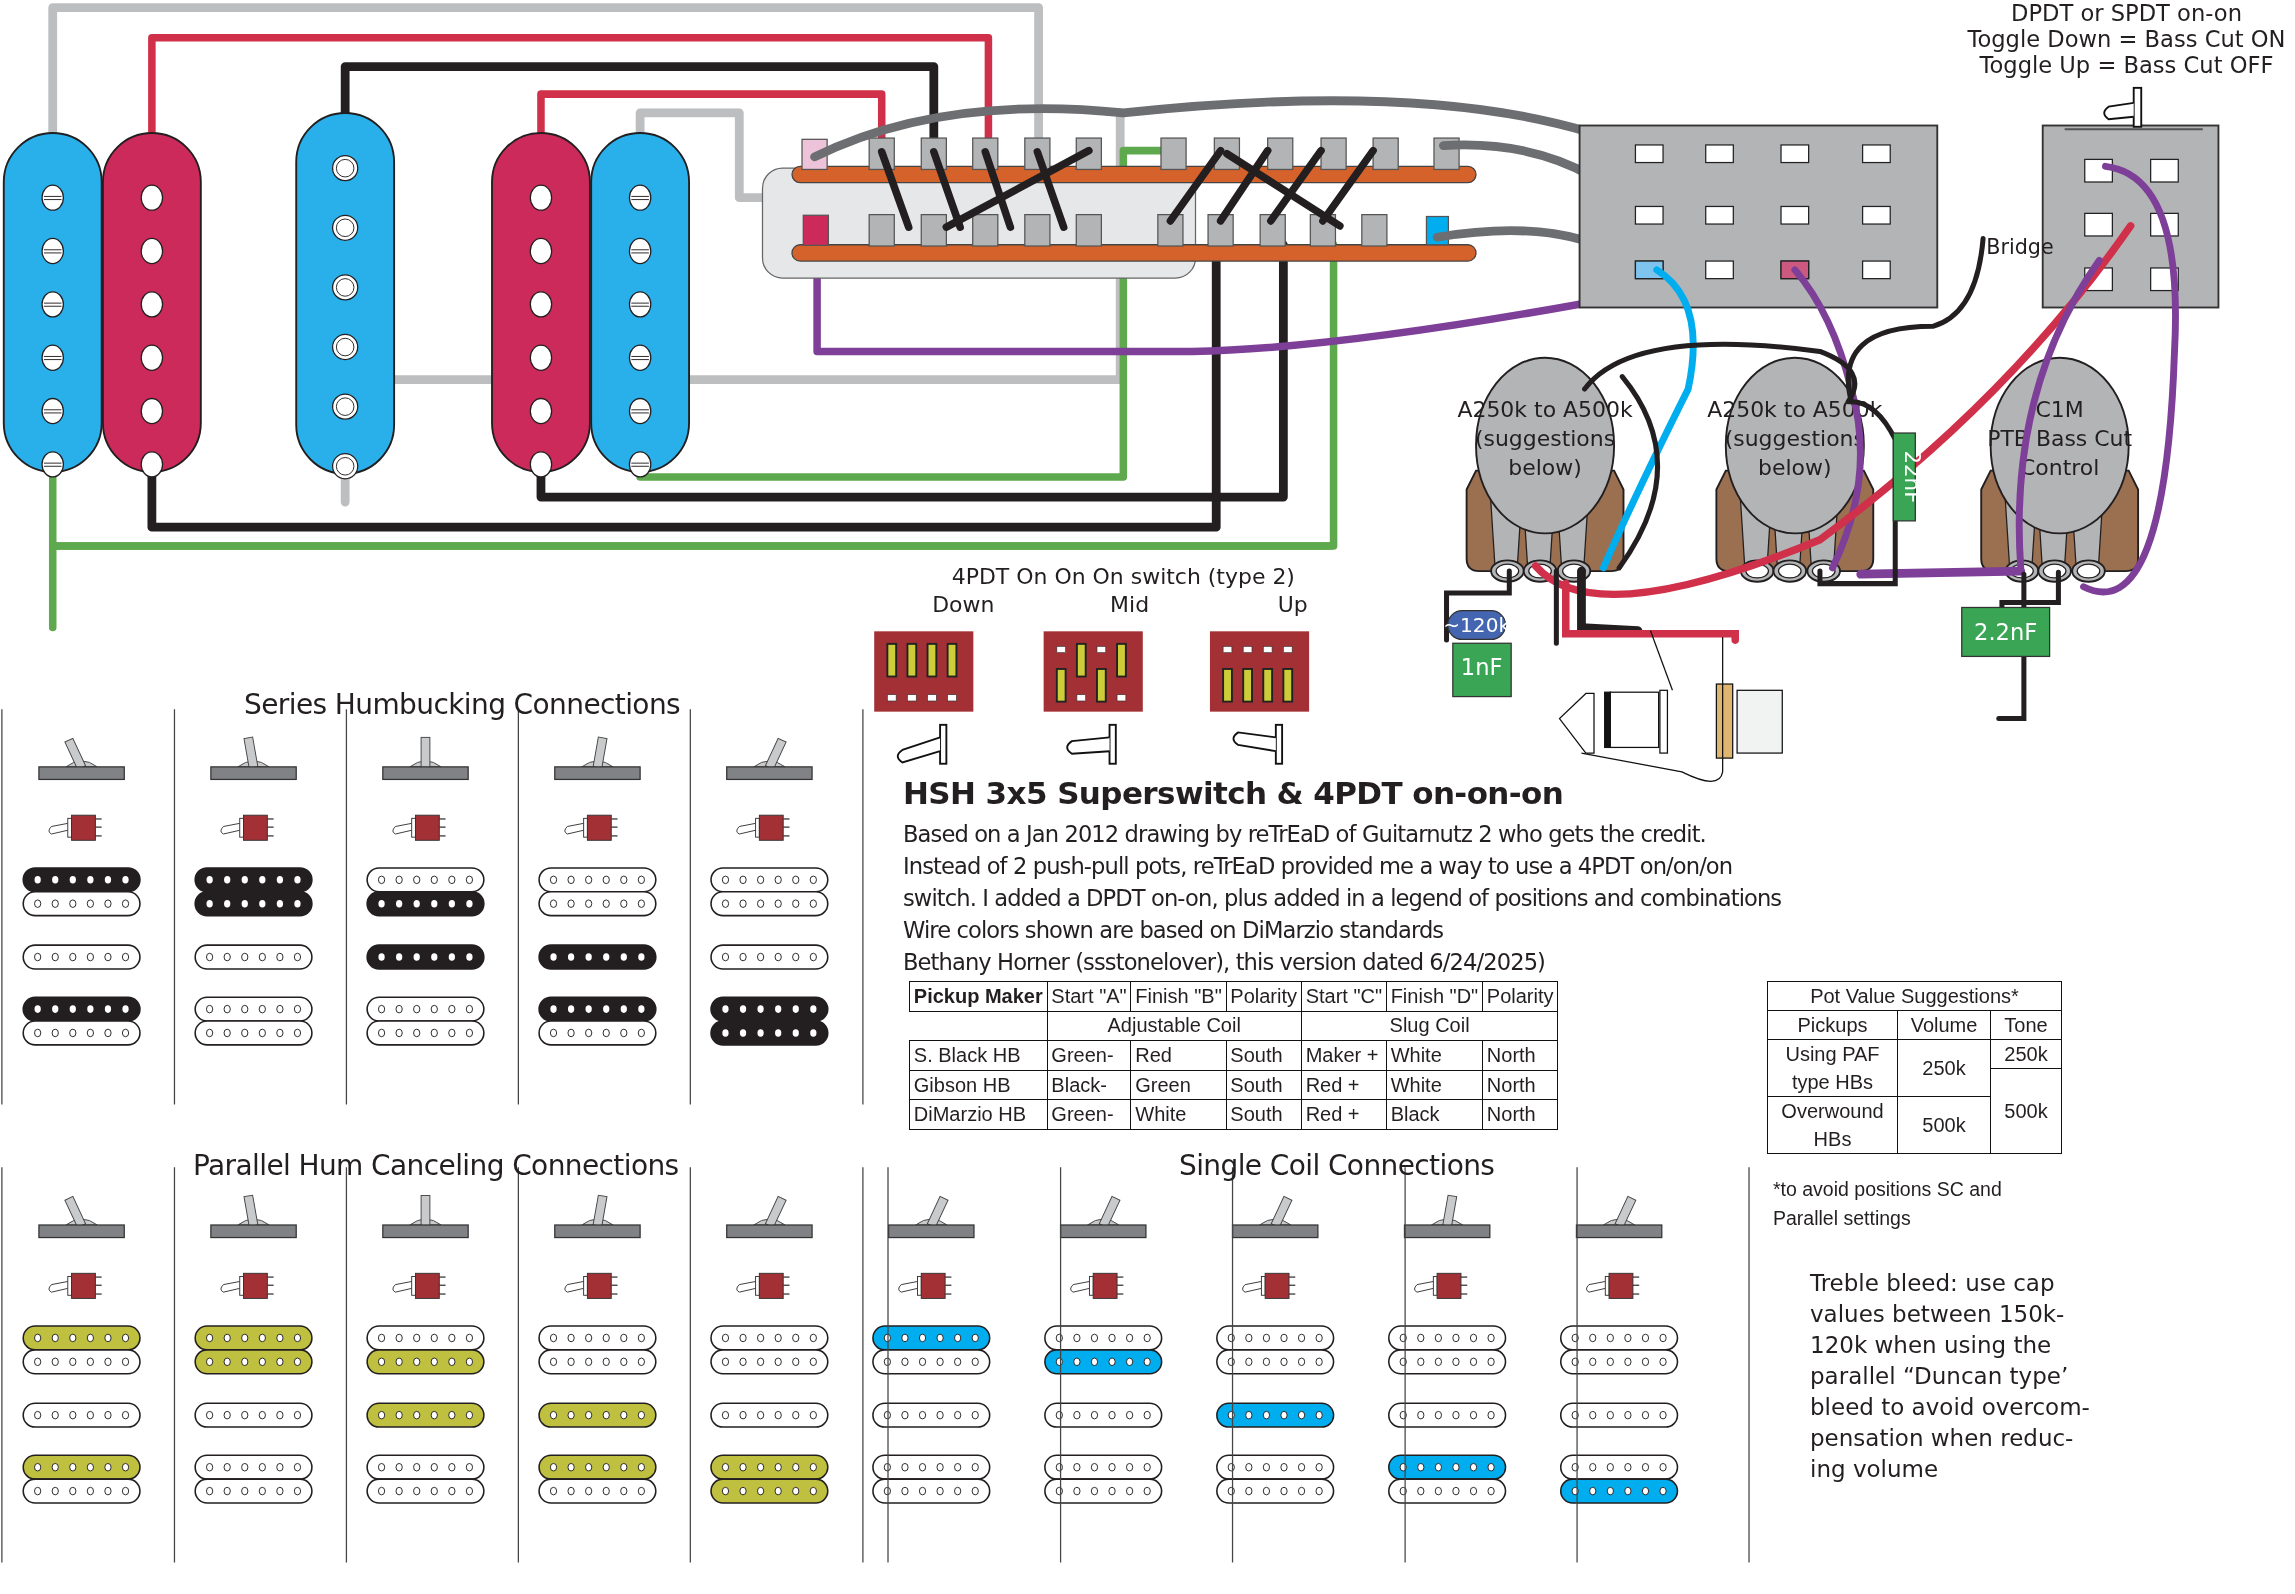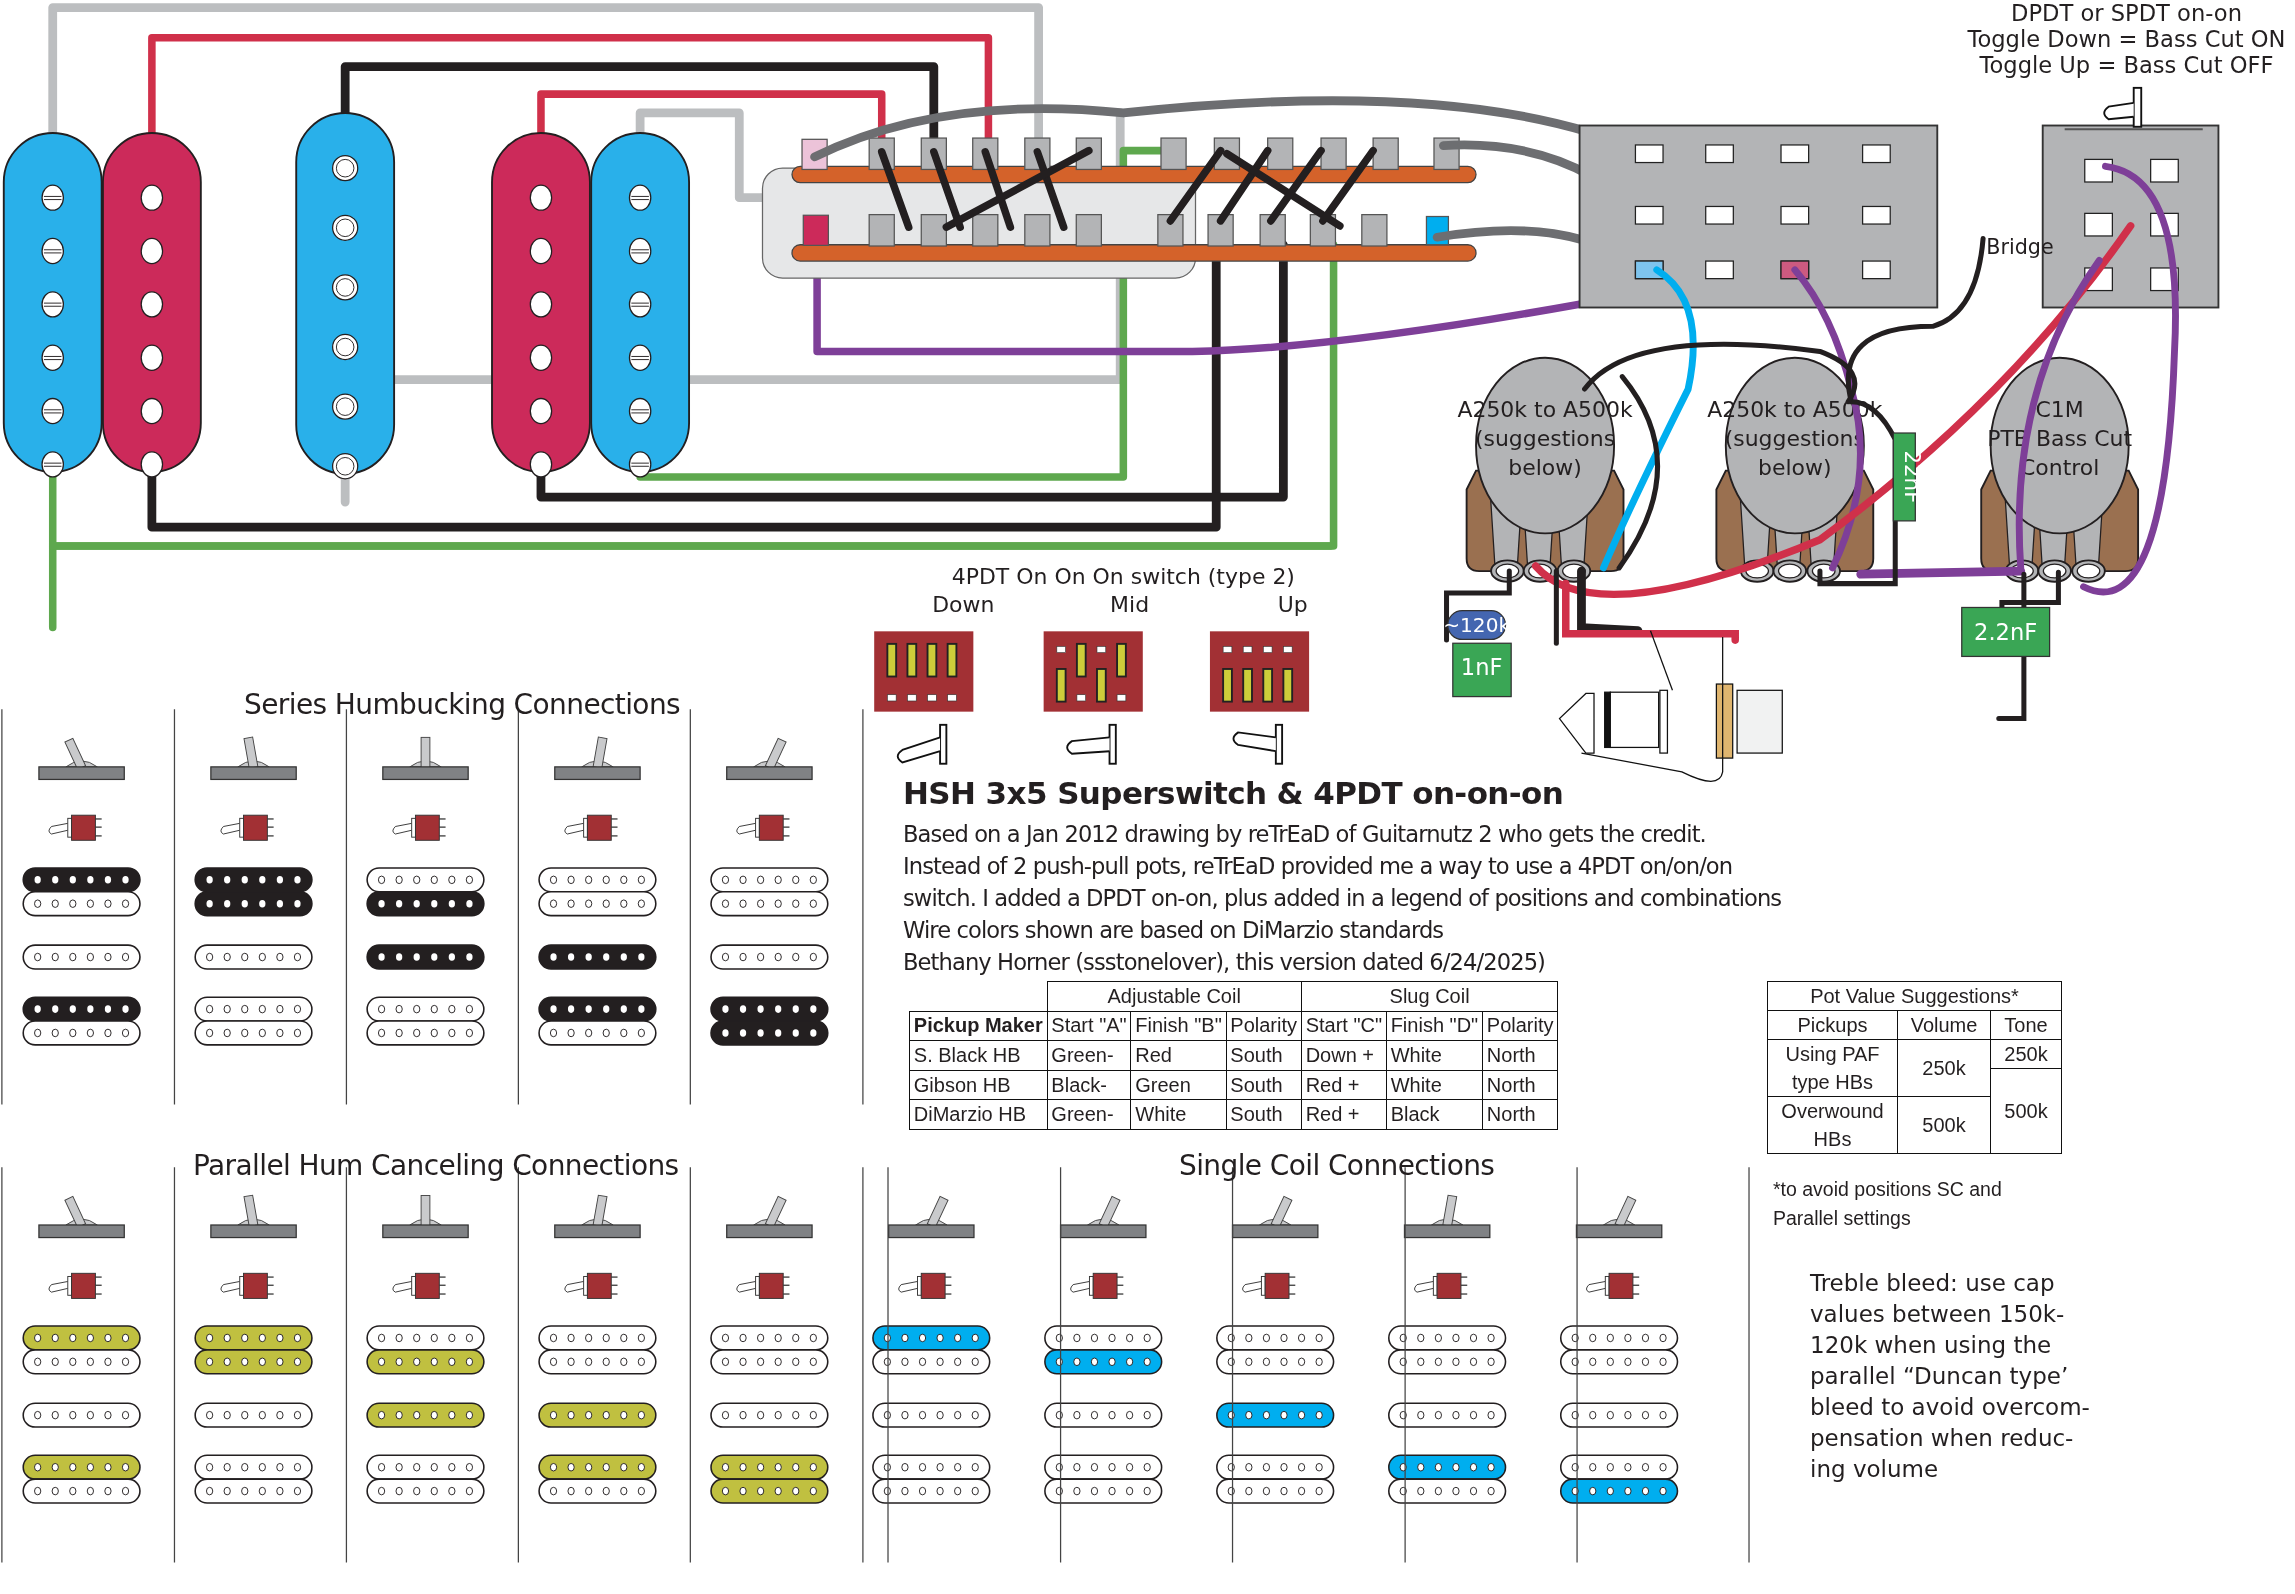--- a/index.html
+++ b/index.html
@@ -1305,39 +1305,39 @@
   <div>Based on a Jan 2012 drawing by reTrEaD of Guitarnutz 2 who gets the credit.</div>
   <div>Instead of 2 push-pull pots, reTrEaD provided me a way to use a 4PDT on/on/on</div>
   <div>switch. I added a DPDT on-on,  plus added in a legend of positions and combinations</div>
   <div>Wire colors shown are based on DiMarzio standards</div>
   <div>Bethany Horner (ssstonelover), this version dated  6/24/2025)</div>
 </div>
 
 <table class="wt">
   <tbody>
       <tr>
-    <td class="blank"></td>
-    <td class="grp" colspan="3">Adjustable Coil</td>
-    <td class="grp" colspan="3">Slug Coil</td>
-  </tr>
-  <tr>
     <td class="hdr-bold">Pickup Maker</td>
     <td>Start "A"</td>
     <td>Finish "B"</td>
     <td>Polarity</td>
     <td>Start "C"</td>
     <td>Finish "D"</td>
     <td>Polarity</td>
   </tr>
   <tr>
+    <td class="blank"></td>
+    <td class="grp" colspan="3">Adjustable Coil</td>
+    <td class="grp" colspan="3">Slug Coil</td>
+  </tr>
+  <tr>
     <td>S. Black HB</td>
     <td>Green-</td>
     <td>Red</td>
     <td>South</td>
-    <td>Down +</td>
+    <td>Maker +</td>
     <td>White</td>
     <td>North</td>
   </tr>
   <tr>
     <td>Gibson HB</td>
     <td>Black-</td>
     <td>Green</td>
     <td>South</td>
     <td>Red +</td>
     <td>White</td>

